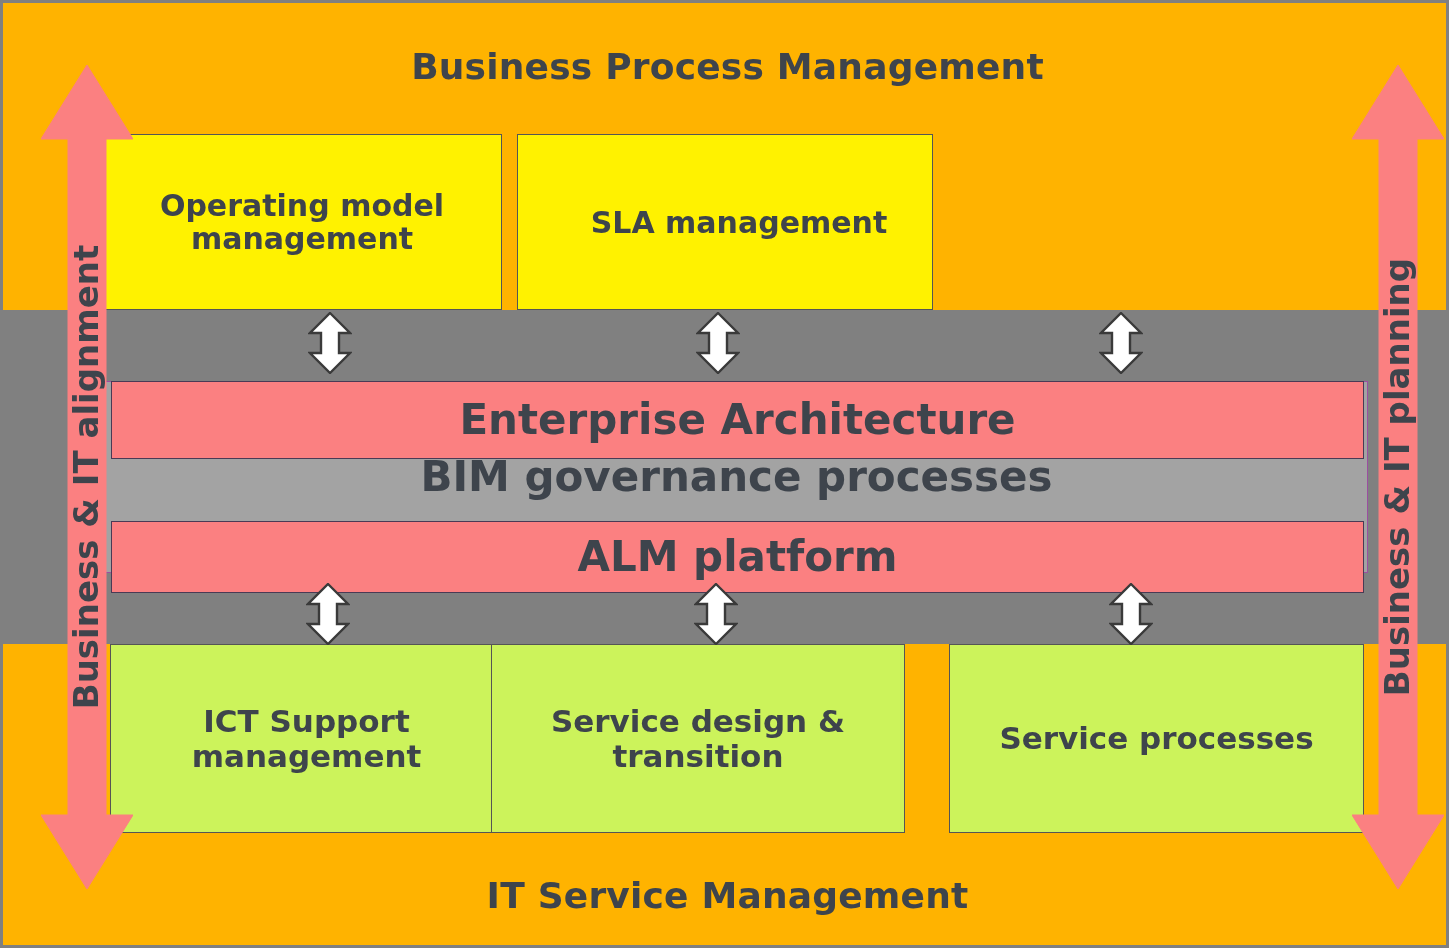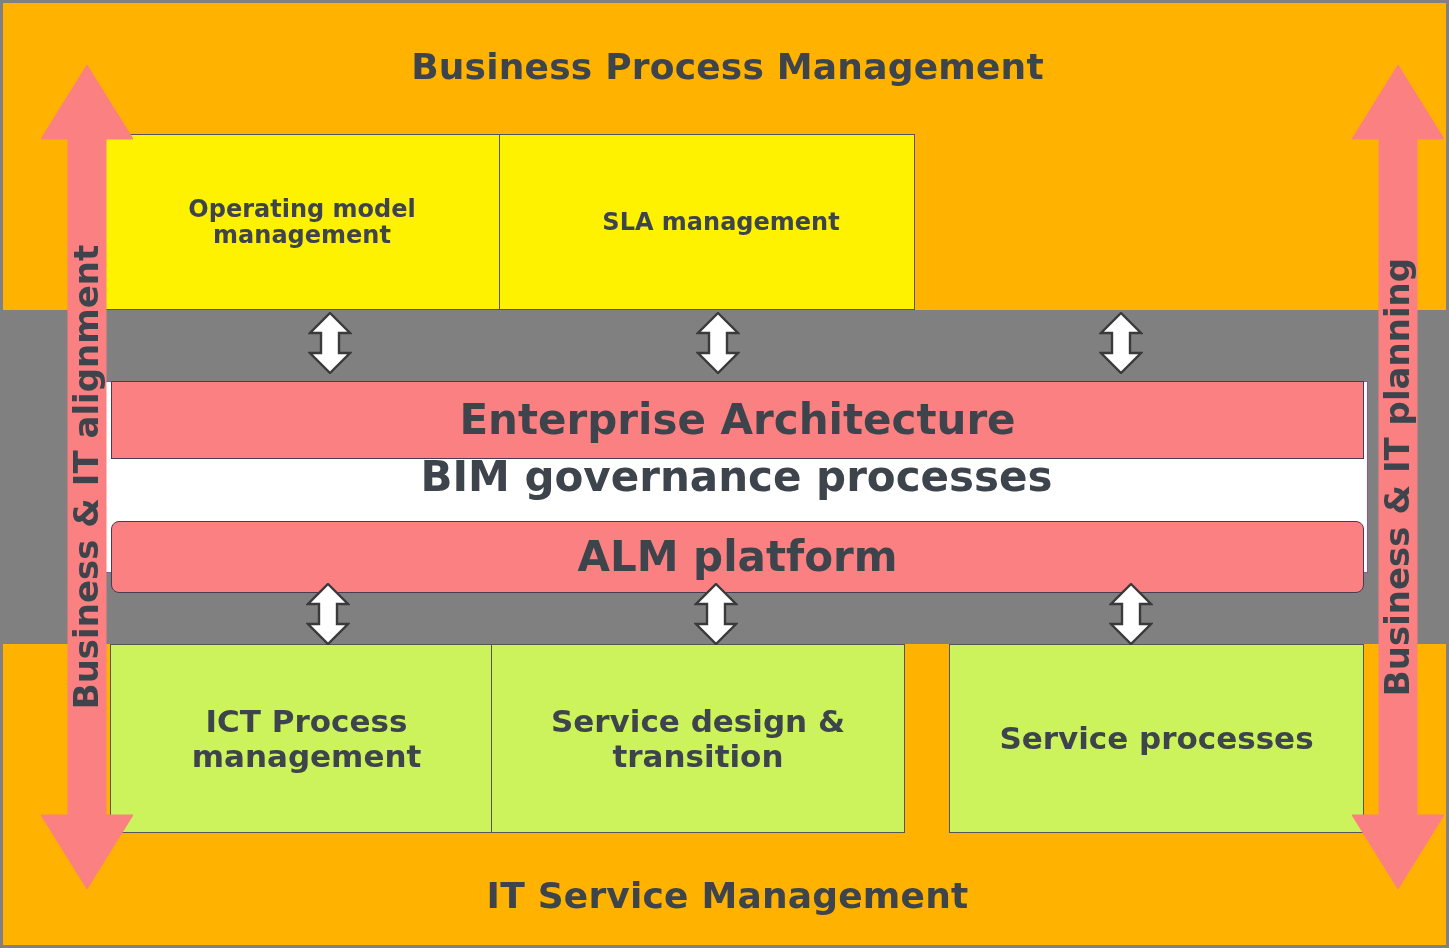--- a/index.html
+++ b/index.html
@@ -27,48 +27,48 @@
   #gray-band{
     position:absolute;left:0;top:307px;width:1449px;height:334px;
     background:#808080;
   }
 
   
   .ybox{
     position:absolute;top:131px;height:176px;
     background:#FFF200;border:1px solid #555;
     display:flex;align-items:center;justify-content:center;
-    font-size:24px;
+    font-size:30px;
     box-sizing:border-box;
   }
   #ybox0{left:99px;width:400px;}
-  #ybox1{left:496px;width:416px;padding-left:28px;}
+  #ybox1{left:514px;width:416px;padding-left:28px;}
   #ybox2{left:945px;width:416px;}
 
   
   .gbox{
     position:absolute;top:641px;height:189px;
     background:#CCF35B;border:1px solid #555;
     display:flex;align-items:center;justify-content:center;
     font-size:31px;
     box-sizing:border-box;
   }
   #gbox0{left:107px;width:393px;}
   #gbox1{left:488px;width:414px;}
   #gbox2{left:946px;width:415px;}
 
   
   .band{
     position:absolute;border:1px solid #4a3a55;
     display:flex;align-items:center;justify-content:center;
     font-size:42px;box-sizing:border-box;
   }
-  #band-bim{left:102px;top:378px;width:1263px;height:192px;background:#ffffff;border-color:#9b4fa0;}
+  #band-bim{left:102px;top:378px;width:1263px;height:192px;background:#a3a3a3;border-color:#9b4fa0;}
   #band-ea {left:108px;top:378px;width:1253px;height:78px; background:#FB8081;}
-  #band-alm{left:108px;top:518px;width:1253px;height:72px; background:#FB8081;border-radius:8px;}
+  #band-alm{left:108px;top:518px;width:1253px;height:72px; background:#FB8081;}
 
   
   .vtarrow{position:absolute;width:44px;height:62px;}
   .vtarrow svg{display:block;width:100%;height:100%;}
 
   
   .sidearrow{position:absolute;top:62px;width:92px;height:824px;}
   .sidearrow svg{position:absolute;inset:0;width:100%;height:100%;}
   .sidearrow .txt{
     position:absolute;left:50%;top:50%;
@@ -89,21 +89,21 @@
 
   <div id="title-bottom" class="lbl">IT Service Management</div>
 
   <div id="ybox0" class="ybox lbl">Operating model management</div>
   <div id="ybox1" class="ybox lbl">SLA management</div>
 
   <div id="band-bim" class="band lbl">BIM governance  processes</div>
   <div id="band-ea" class="band lbl">Enterprise Architecture</div>
   <div id="band-alm" class="band lbl">ALM  platform</div>
 
-  <div id="gbox0" class="gbox lbl">ICT Process management</div>
+  <div id="gbox0" class="gbox lbl">ICT Support management</div>
   <div id="gbox1" class="gbox lbl">Service design &amp; transition</div>
   <div id="gbox2" class="gbox lbl">Service processes</div>
 
   <div class="vtarrow" style="left:305px;top:309px;">
     <svg viewBox="0 0 44 62" preserveAspectRatio="none">
       <polygon points="22,1 42,21 31,21 31,41 42,41 22,61 2,41 13,41 13,21 2,21" fill="#ffffff" stroke="#3a3a3a" stroke-width="2.4" stroke-linejoin="miter"></polygon>
     </svg>
   </div>
   <div class="vtarrow" style="left:693px;top:309px;">
     <svg viewBox="0 0 44 62" preserveAspectRatio="none">

